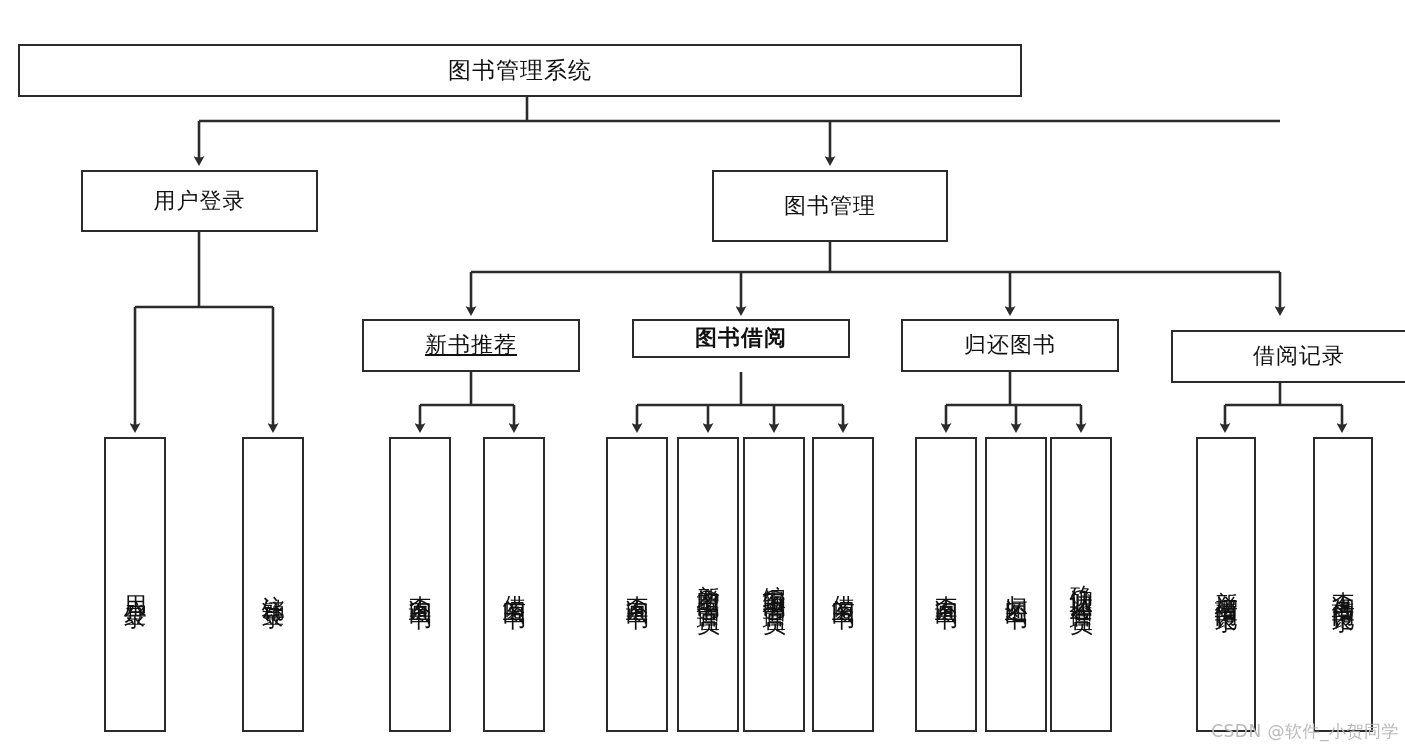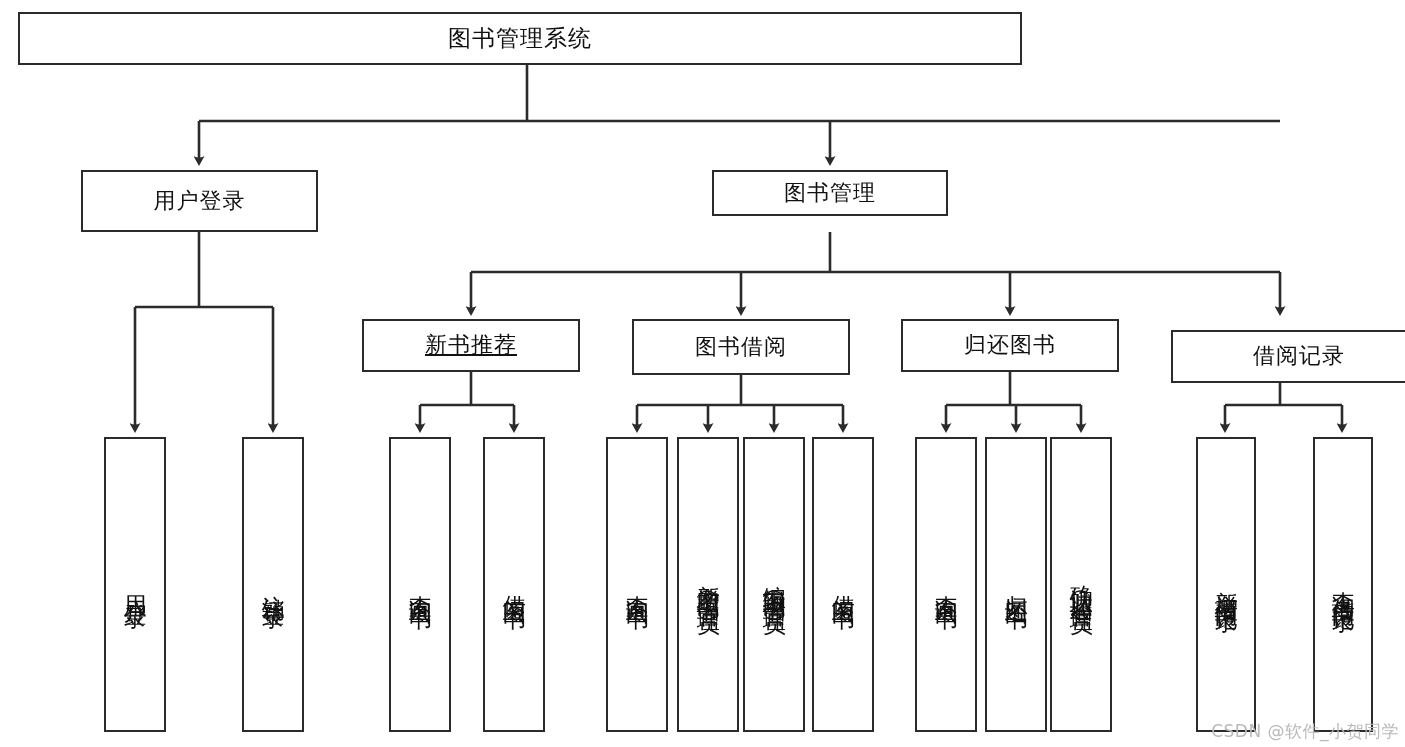--- a/index.html
+++ b/index.html
@@ -35,20 +35,21 @@
     justify-content: center;
     color: #111111;
   }
   .node-box.horizontal {
     font-size: 22px;
     letter-spacing: 1px;
     line-height: 1.2;
   }
   .node-box.root {
     font-size: 23px;
+    margin-top: 32px;
   }
   .node-box.vertical {
     writing-mode: vertical-rl;
     text-orientation: upright;
     font-size: 23px;
     letter-spacing: 4px;
     line-height: 1.1;
     padding-top: 6px;
     padding-bottom: 6px;
     align-items: center;
@@ -125,28 +126,28 @@
     </g>
   </svg>
 
   <div class="node-box horizontal root" style="left:18px; top:12px; width:1004px; height:53px;">
     <span class="node-label">图书管理系统</span>
   </div>
 
   <div class="node-box horizontal" style="left:81px; top:170px; width:237px; height:62px;">
     <span class="node-label">用户登录</span>
   </div>
-  <div class="node-box horizontal" style="left:712px; top:170px; width:236px; height:46px;justify-content:center;">
+  <div class="node-box horizontal" style="left:712px; top:170px; width:236px; height:72px;justify-content:center;">
     <span class="node-label">图书管理</span>
   </div>
 
   <div class="node-box horizontal" style="left:362px; top:319px; width:218px; height:53px;text-decoration:underline;">
     <span class="node-label">新书推荐</span>
   </div>
-  <div class="node-box horizontal" style="left:632px; top:319px; width:218px; height:56px;">
+  <div class="node-box horizontal" style="left:632px; top:319px; width:218px; height:39px;font-weight:bold;">
     <span class="node-label">图书借阅</span>
   </div>
   <div class="node-box horizontal" style="left:901px; top:319px; width:218px; height:53px;">
     <span class="node-label">归还图书</span>
   </div>
   <div class="node-box horizontal" style="left:1171px; top:330px; width:256px; height:53px;font-family:Liberation Serif, serif;">
     <span class="node-label">借阅记录</span>
   </div>
 
   <div class="node-box vertical" style="left:104px; top:437px; width:62px; height:295px;">

